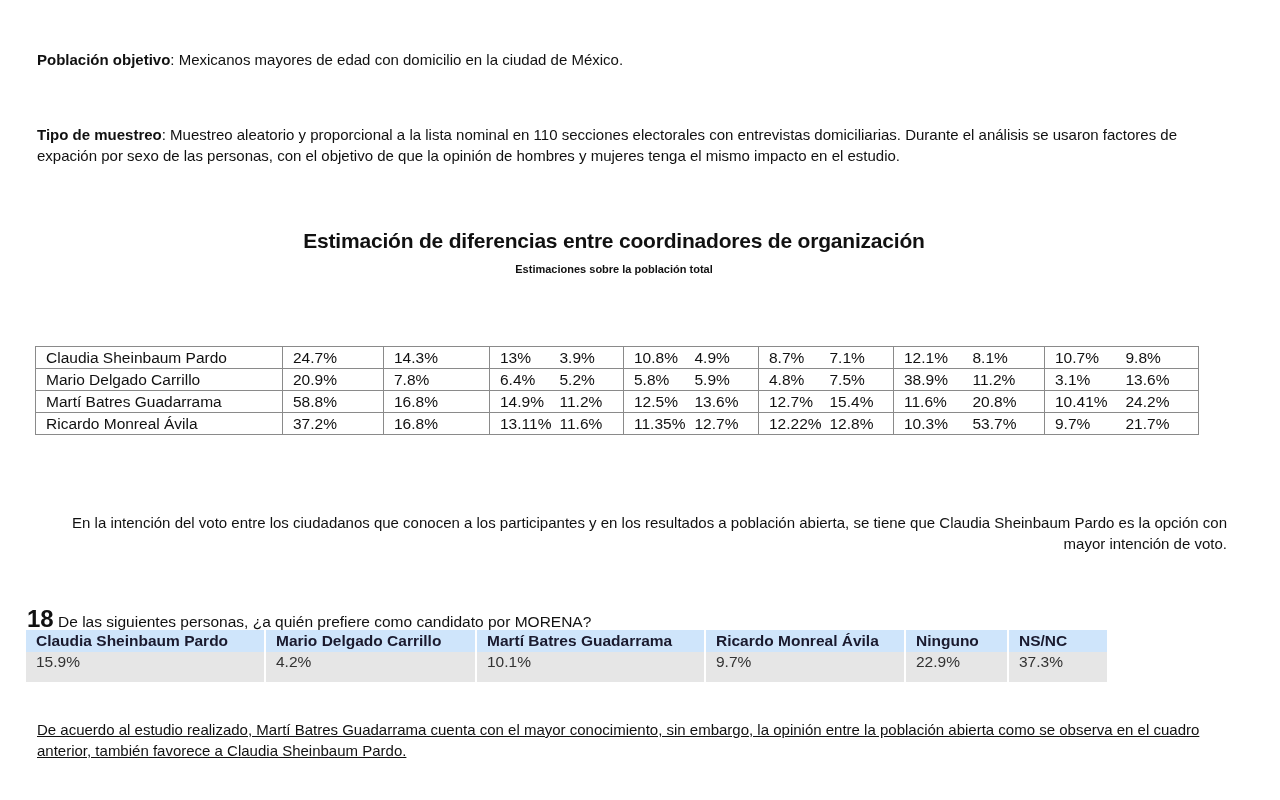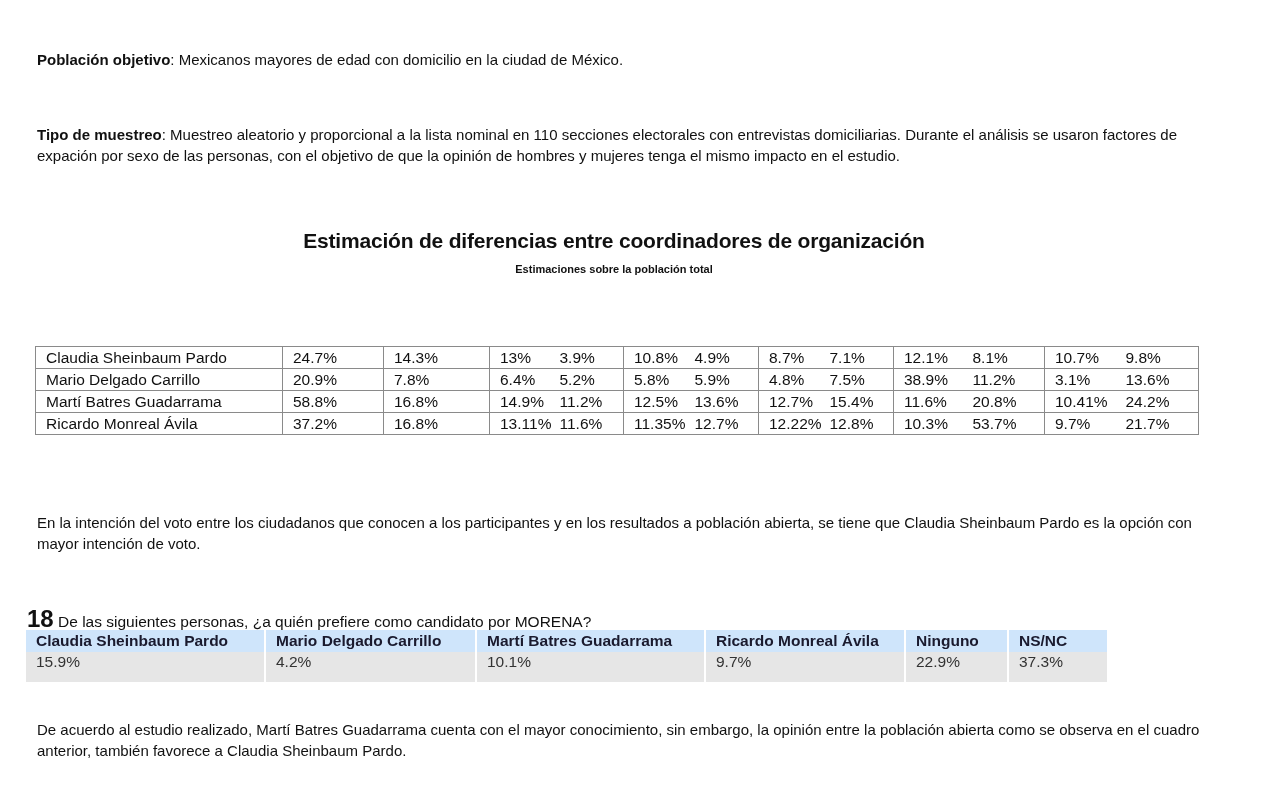--- a/index.html
+++ b/index.html
@@ -19,22 +19,22 @@
       position: absolute;
       left: 37px;
       width: 1190px;
       font-size: 15px;
       line-height: 21px;
       margin: 0;
     }
     .para b { font-weight: bold; }
     #p-poblacion { top: 49px; }
     #p-tipo { top: 124px; }
-    #p-intencion { top: 512px; }
-    #p-acuerdo { top: 719px; }
+    #p-intencion { top: 512px; text-align: right; }
+    #p-acuerdo { top: 719px; text-decoration: underline; }
 
     .title {
       position: absolute;
       left: 0;
       width: 1228px;
       text-align: center;
       font-weight: bold;
       margin: 0;
     }
     #main-title { top: 229px; font-size: 21px; letter-spacing: -0.2px; }

